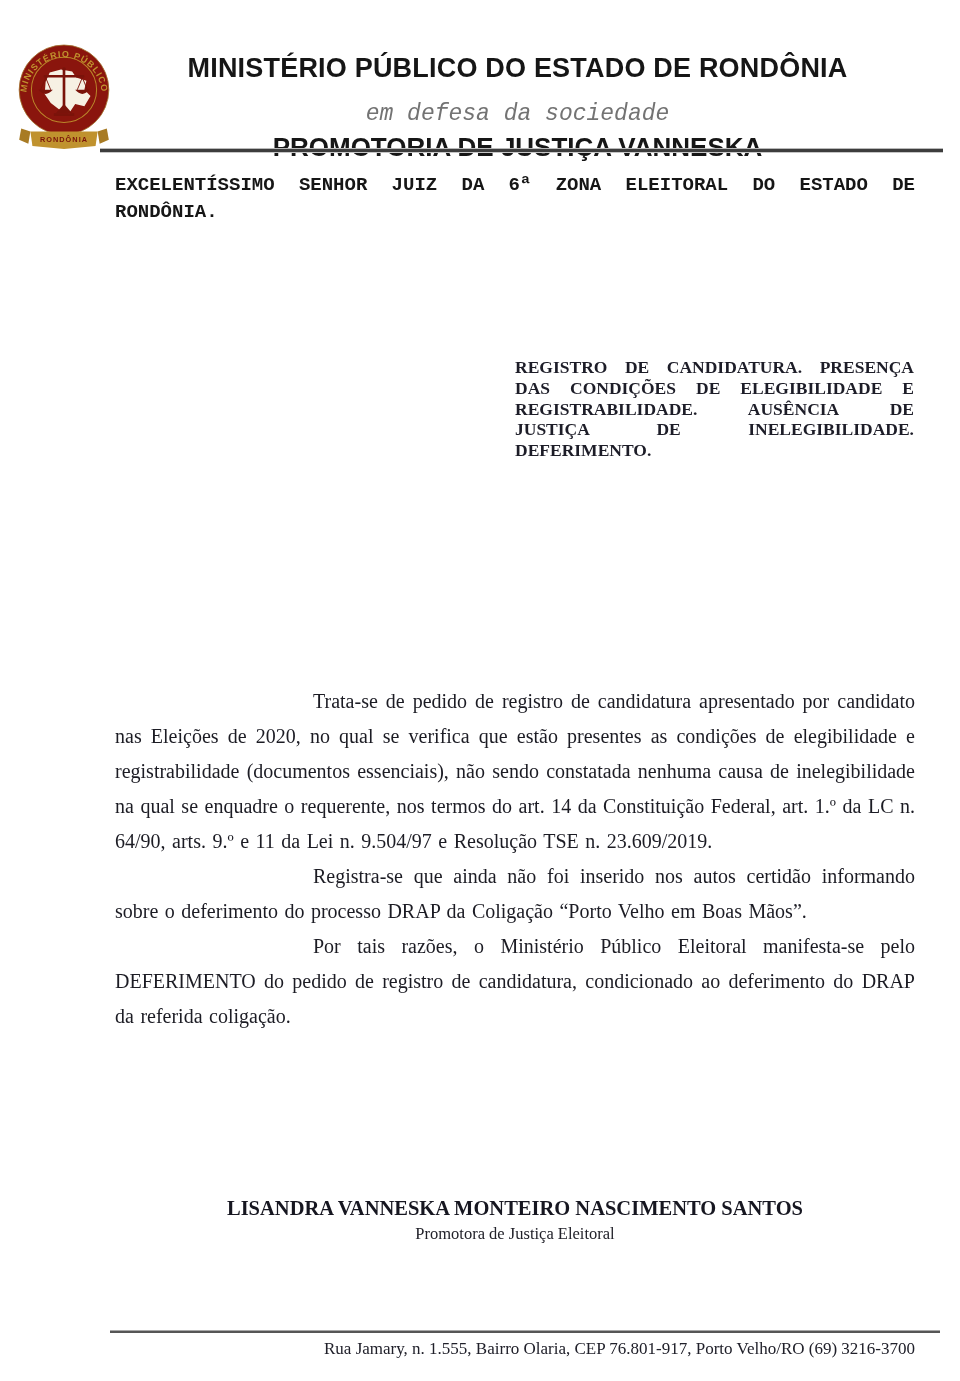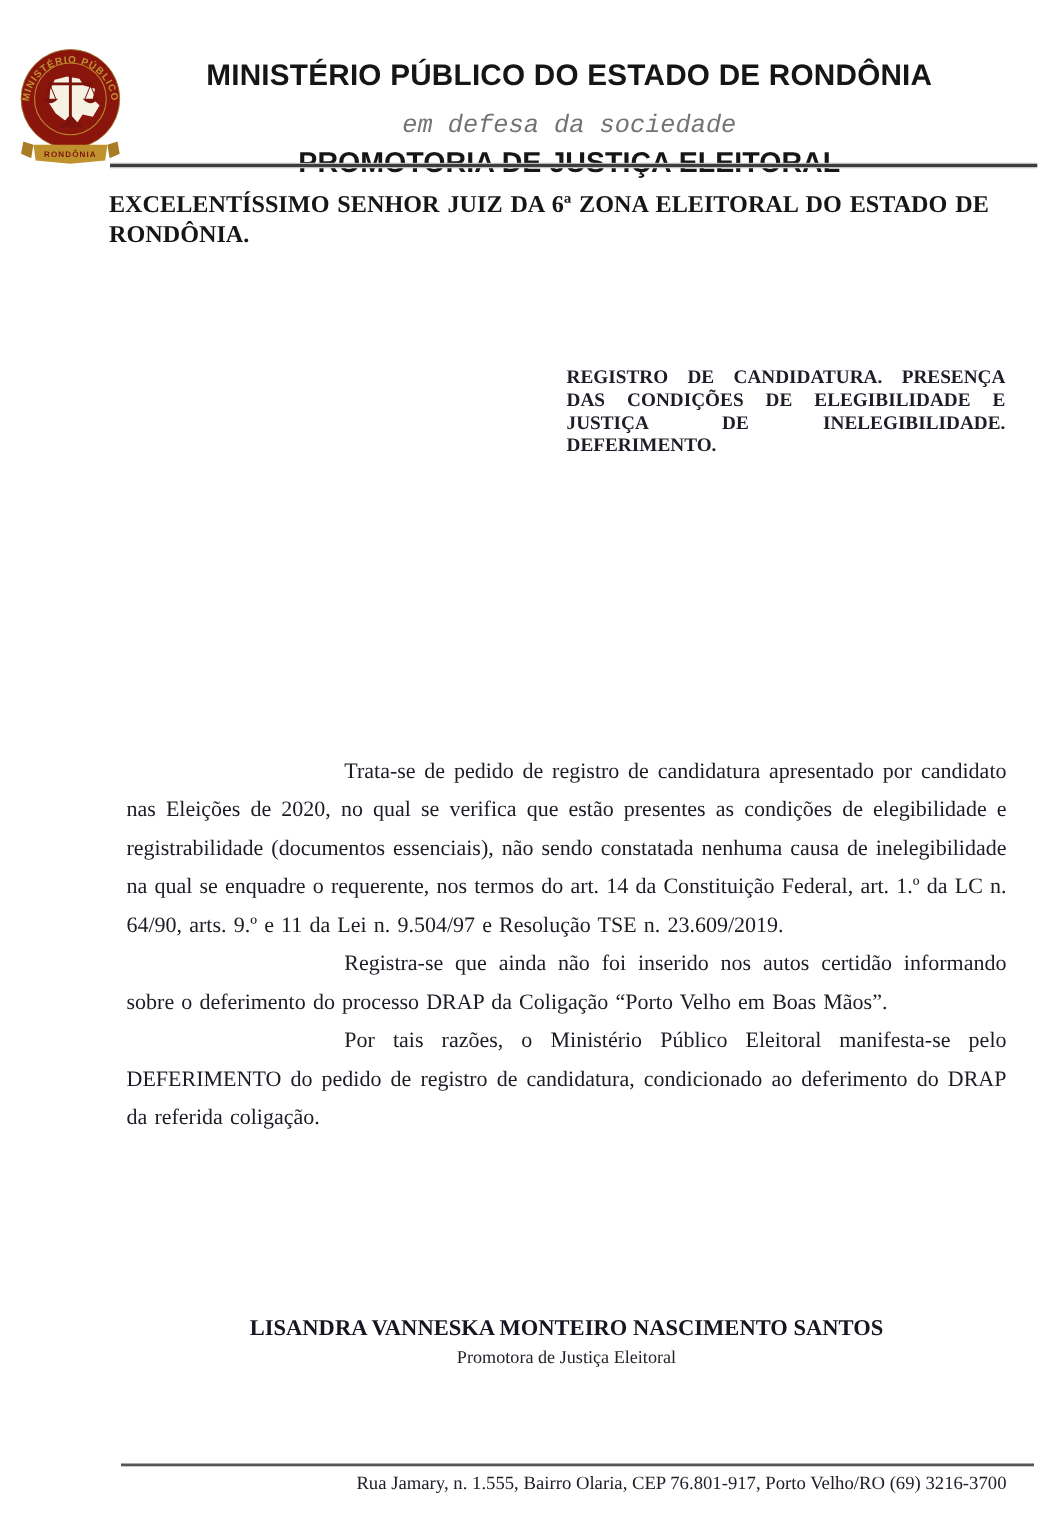--- a/index.html
+++ b/index.html
@@ -58,38 +58,39 @@
     left: 100px;
     top: 148px;
     width: 843px;
     height: 5px;
     background: linear-gradient(to bottom, #b9b9b9 0 1px, #3d3d3d 1px 4px, #c6c6c6 4px 5px);
   }
 
   
   .addressee {
     position: absolute;
-    left: 99px;
+    left: 115px;
     top: 172px;
     width: 800px;
     font-weight: bold;
-    font-size: 22px;
+    font-size: 19px;
     line-height: 27px;
     color: #161616;
+    font-family: Liberation Mono, monospace;
   }
   .justify-last {
     text-align: justify;
     text-align-last: justify;
   }
 
   
   .summary {
     position: absolute;
     left: 515px;
-    top: 332px;
+    top: 357px;
     width: 399px;
     font-weight: bold;
     font-size: 17.5px;
     line-height: 20.8px;
     color: #1d1d28;
     font-family: Liberation Serif, serif;
   }
 
   
   .body-text {
@@ -181,32 +182,33 @@
       <polygon points="8,83 17,86 15,98 6,94" fill="#a87b24"></polygon>
       <polygon points="92,83 83,86 85,98 94,94" fill="#a87b24"></polygon>
       <polygon points="17,86 83,86 81,100 50,103 19,100" fill="#c0922e"></polygon>
       <text x="50" y="96.5" text-anchor="middle" font-family="Liberation Sans, sans-serif" font-size="7.2" font-weight="bold" fill="#7a130a" letter-spacing="1">RONDÔNIA</text>
     </g>
   </svg>
 
   <div class="header-text">
     <div class="org-name">MINISTÉRIO PÚBLICO DO ESTADO DE RONDÔNIA</div>
     <div class="motto">em defesa da sociedade</div>
-    <div class="department">PROMOTORIA DE JUSTIÇA ELEITORAL</div>
+    <div class="department">PROMOTORIA DE JUSTIÇA VANNESKA</div>
   </div>
   <div class="header-rule"></div>
 
   <div class="addressee">
     <div class="justify-last">EXCELENTÍSSIMO SENHOR JUIZ DA 6ª ZONA ELEITORAL DO ESTADO DE</div>
     <div>RONDÔNIA.</div>
   </div>
 
   <div class="summary">
     <div class="justify-last">REGISTRO DE CANDIDATURA. PRESENÇA</div>
     <div class="justify-last">DAS CONDIÇÕES DE ELEGIBILIDADE E</div>
+    <div class="justify-last">REGISTRABILIDADE. AUSÊNCIA DE</div>
     <div class="justify-last">JUSTIÇA DE INELEGIBILIDADE.</div>
     <div>DEFERIMENTO.</div>
   </div>
 
   <div class="body-text">
     <p>Trata-se de pedido de registro de candidatura apresentado por candidato nas Eleições de 2020, no qual se verifica que estão presentes as condições de elegibilidade e registrabilidade (documentos essenciais), não sendo constatada nenhuma causa de inelegibilidade na qual se enquadre o requerente, nos termos do art. 14 da Constituição Federal, art. 1.º da LC n. 64/90, arts. 9.º e 11 da Lei n. 9.504/97 e Resolução TSE n. 23.609/2019.</p>
     <p>Registra-se que ainda não foi inserido nos autos certidão informando sobre o deferimento do processo DRAP da Coligação “Porto Velho em Boas Mãos”.</p>
     <p>Por tais razões, o Ministério Público Eleitoral manifesta-se pelo DEFERIMENTO do pedido de registro de candidatura, condicionado ao deferimento do DRAP da referida coligação.</p>
   </div>
 

